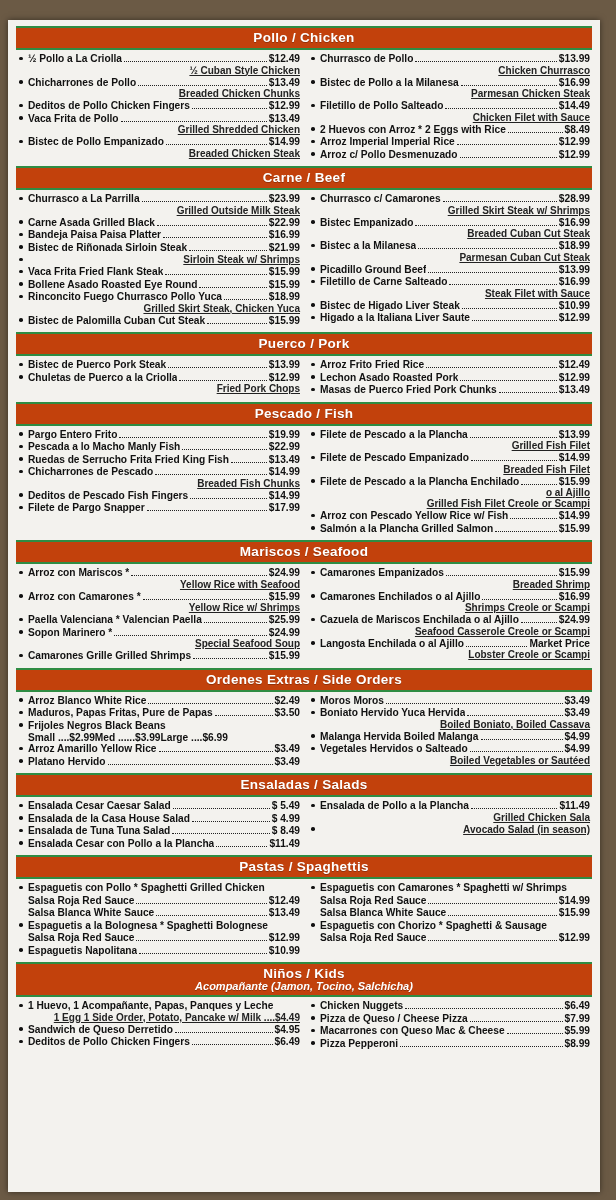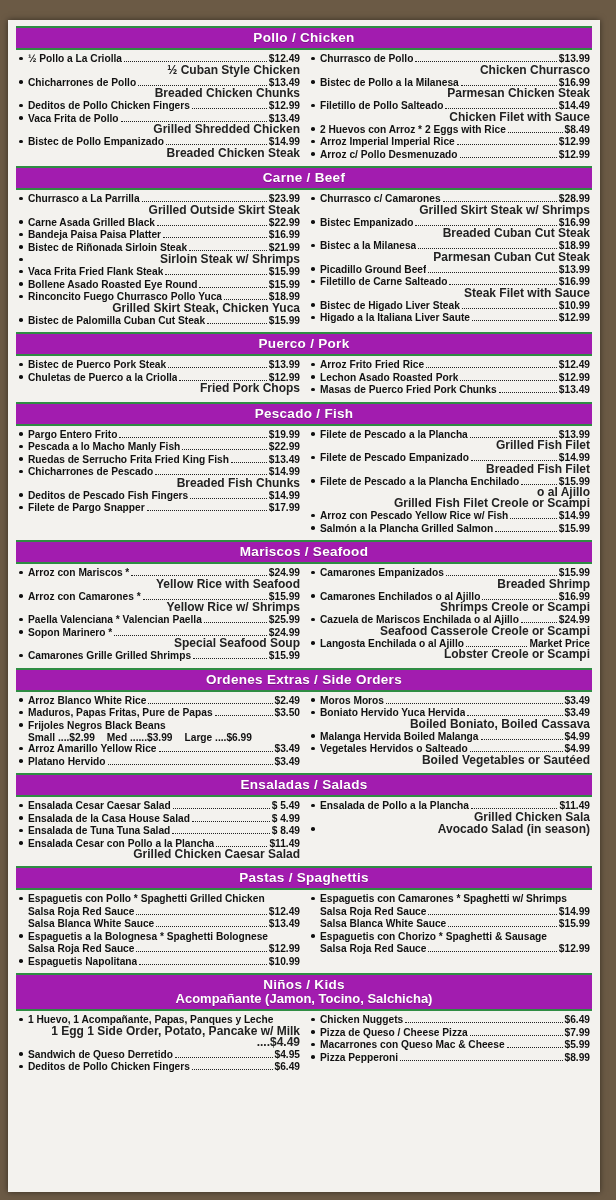--- a/index.html
+++ b/index.html
@@ -13,35 +13,36 @@
     position:absolute;
     left:8px;top:20px;
     width:592px;height:1172px;
     background:#f3f2ee;
     box-shadow:0 0 6px rgba(0,0,0,.5);
     padding:6px 8px 0 8px;
     box-sizing:border-box;
   }
   .section{margin-bottom:3px;}
   .band{
-    background:#a21caf;
+    background:#c2410c;
     color:#ffffff;
     text-align:center;
     font-weight:bold;
     font-size:13.5px;
     letter-spacing:.3px;
     padding:2px 0 3px 0;
     border-top:2px solid #2f8c43;
     border-bottom:2px solid #2f8c43;
     text-shadow:0 1px 0 rgba(0,0,0,.25);
   }
   .band .sub{
     display:block;
-    font-size:13px;
+    font-size:11px;
     font-weight:bold;
+    font-style:italic;
     letter-spacing:0;
     margin-top:-1px;
   }
   .cols{
     display:flex;
     padding:3px 2px 2px 2px;
     text-align:right;
   }
   .col{width:50%;box-sizing:border-box;padding-right:4px;}
   .col.right{padding-right:0;padding-left:6px;border-left:0;}
@@ -67,29 +68,30 @@
   .nm{flex:0 1 auto;overflow:hidden;}
   .dots{
     flex:1 1 auto;
     border-bottom:1.6px dotted #222;
     margin:0 2px 2.5px 2px;
     min-width:6px;
     height:7px;
   }
   .pr{flex:0 0 auto;font-weight:bold;}
   .desc{
-    font-size:12px;
+    font-size:10px;
     font-weight:bold;
     color:#222;
     line-height:11px;
     padding-left:0;
+    text-decoration:underline;
   }
   .sizes{
     font-size:10.2px;font-weight:bold;color:#111;
-    padding-left:10px;display:flex;gap:12px;white-space:nowrap;
+    padding-left:10px;display:flex;gap:0;white-space:nowrap;
   }
 </style>
 </head>
 <body>
 
 <div id="menu">
     <div class="section">
       <div class="band"><span>Pollo / Chicken</span></div>
       <div class="cols">
         <div class="col">
@@ -197,21 +199,21 @@
       <div class="band"><span>Carne / Beef</span></div>
       <div class="cols">
         <div class="col">
           <div class="item">
             <span class="bullet"></span>
             <div class="row">
               <span class="nm">Churrasco a La Parrilla</span>
               <span class="dots"></span>
               <span class="pr">$23.99</span>
             </div>
-            <div class="desc">Grilled Outside Skirt Steak</div>
+            <div class="desc">Grilled Outside Milk Steak</div>
           </div>
           <div class="item">
             <span class="bullet"></span>
             <div class="row">
               <span class="nm">Carne Asada Grilled Black</span>
               <span class="dots"></span>
               <span class="pr">$22.99</span>
             </div>
           </div>
           <div class="item">
@@ -685,21 +687,20 @@
               <span class="pr">$  8.49</span>
             </div>
           </div>
           <div class="item">
             <span class="bullet"></span>
             <div class="row">
               <span class="nm">Ensalada Cesar con Pollo a la Plancha</span>
               <span class="dots"></span>
               <span class="pr">$11.49</span>
             </div>
-            <div class="desc">Grilled Chicken Caesar Salad</div>
           </div>
         </div>
         <div class="col right">
           <div class="item">
             <span class="bullet"></span>
             <div class="row">
               <span class="nm">Ensalada de Pollo a la Plancha</span>
               <span class="dots"></span>
               <span class="pr">$11.49</span>
             </div>

